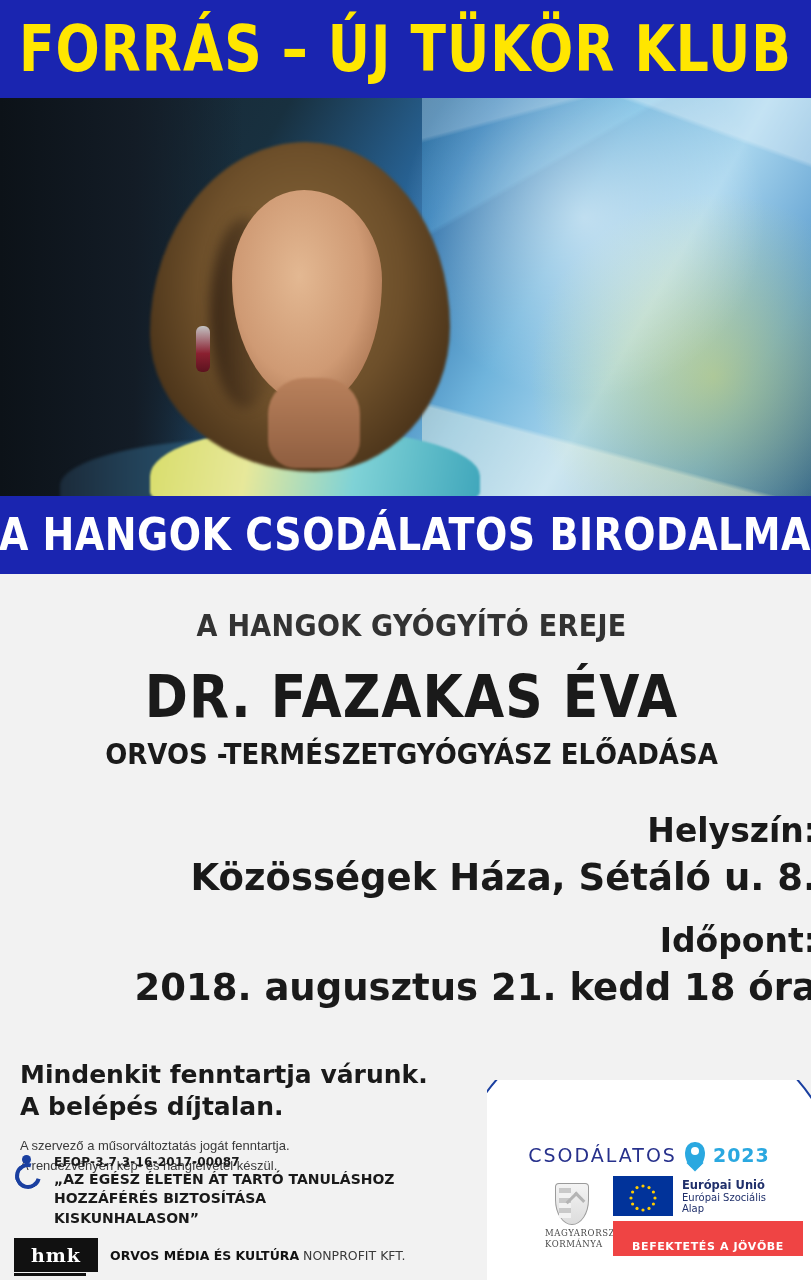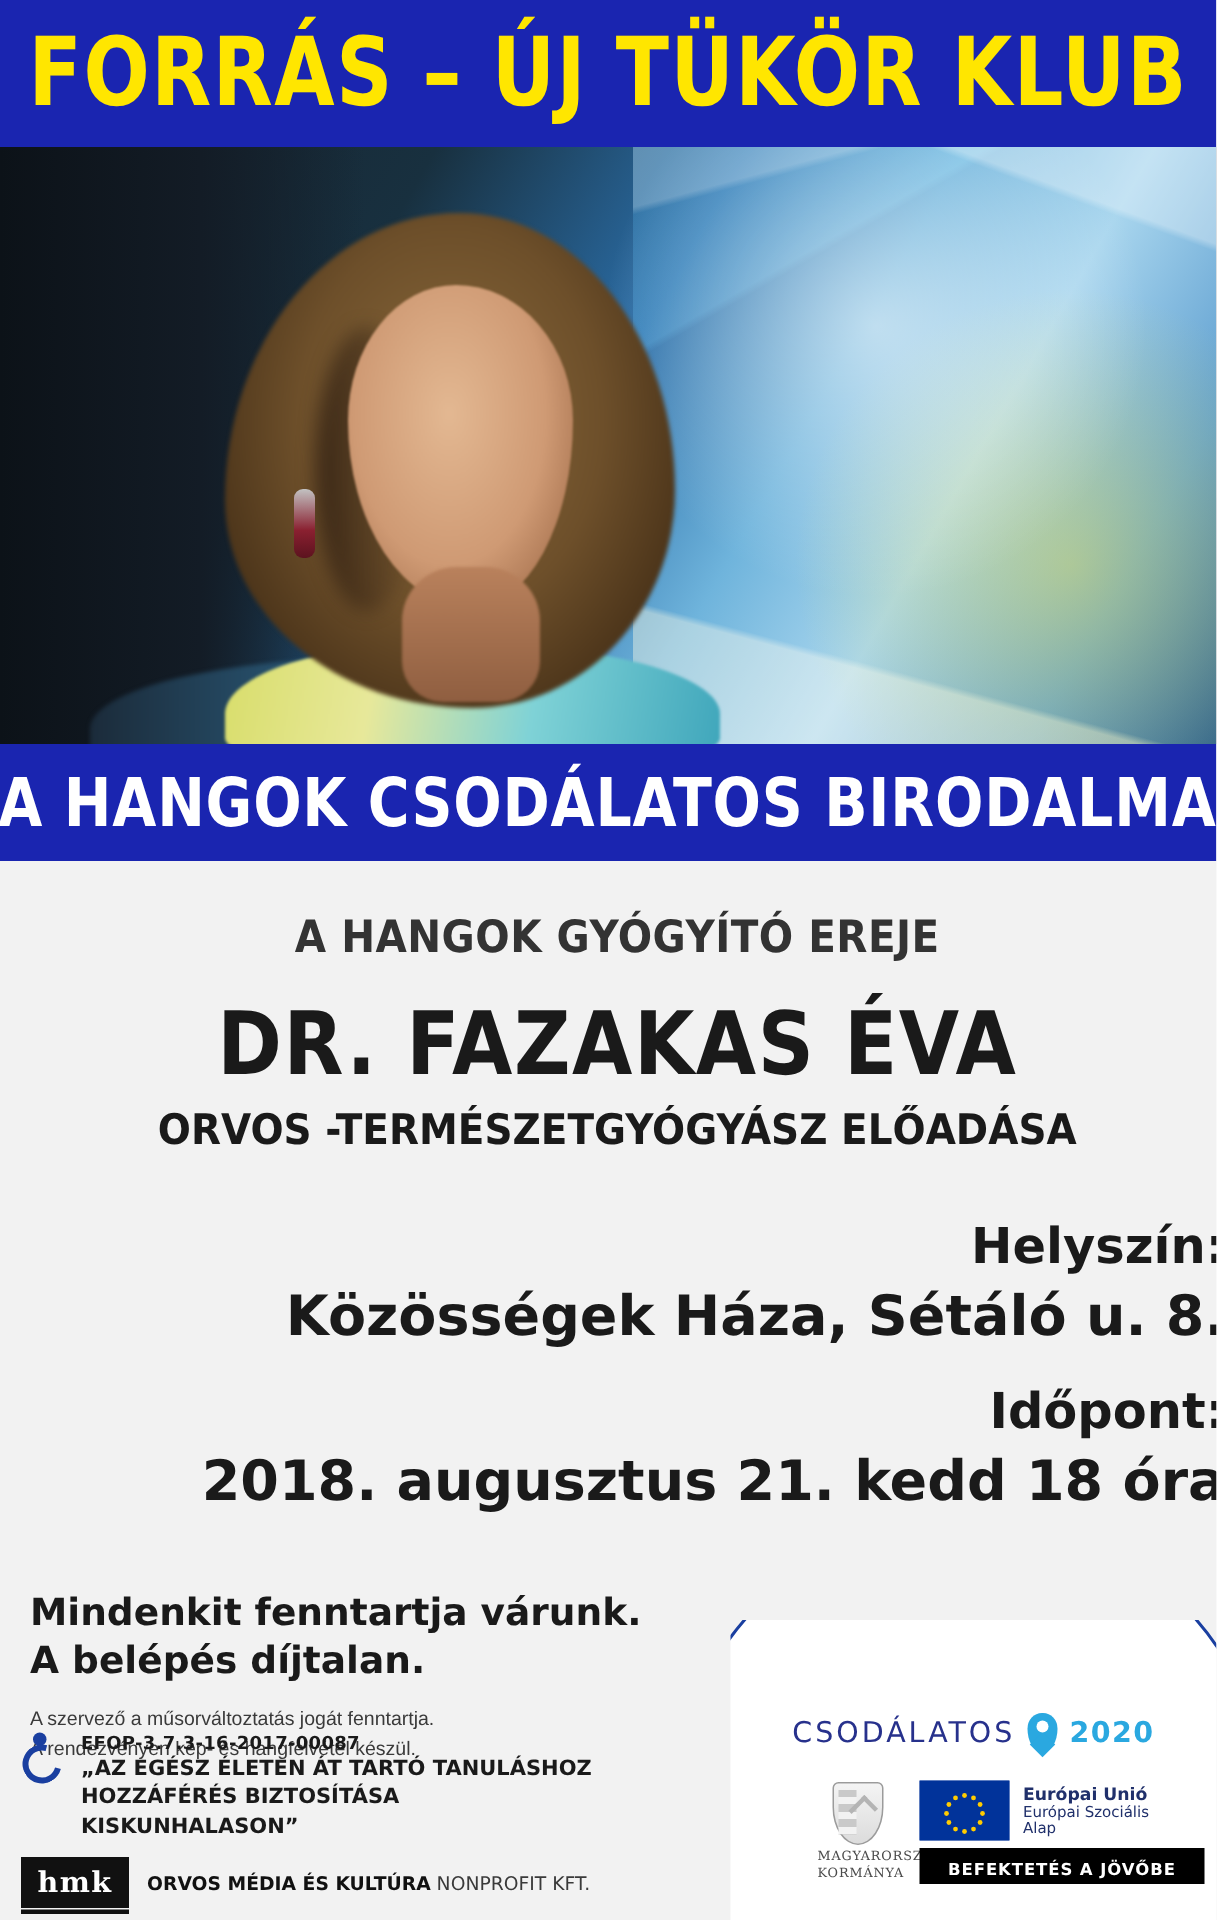--- a/index.html
+++ b/index.html
@@ -282,26 +282,26 @@
   .eu-labels { font-family: "DejaVu Sans", sans-serif; color: #20306b; }
   .eu-l1 { font-size: 11.5px; font-weight: bold; }
   .eu-l2 { font-size: 10px; }
   .eu-l3 { font-size: 10px; }
   .eu-flag {
     width: 60px; height: 40px; background: #01339a;
     position: relative; flex: none;
   }
   .eu-bar {
     margin-top: 5px;
-    background: #000000; color: #ffffff;
+    background: #ef4444; color: #ffffff;
     font-family: "DejaVu Sans", sans-serif;
     font-weight: bold; font-size: 11px;
     letter-spacing: .6px;
     text-align: center;
-    padding: 8px 0 3px;
+    padding: 19px 0 3px;
   }
 
   
   .proj {
     position: absolute; left: 8px; bottom: 52px;
     display: flex; align-items: flex-start; gap: 10px;
     width: 470px;
   }
   .proj-logo {
     width: 30px; height: 34px; flex: none;
@@ -321,21 +321,21 @@
   }
   .proj-text { color: #1a1a1a; font-family: "DejaVu Sans", sans-serif; }
   .proj-id { font-size: 12px; font-weight: bold; letter-spacing: .2px; }
   .proj-desc { font-size: 14px; font-weight: bold; line-height: 1.35; margin-top: 1px; }
 
   .hmk {
     position: absolute; left: 8px; bottom: 8px;
     display: flex; align-items: center; gap: 12px;
   }
   .hmk-logo {
-    width: 72px; height: 34px;
+    width: 84px; height: 34px;
     background: #111111;
     position: relative;
     display: flex; align-items: center; justify-content: center;
   }
   .hmk-logo span {
     color: #ffffff; font-family: "DejaVu Serif", serif;
     font-size: 19px; font-weight: bold; letter-spacing: 1px;
   }
   .hmk-logo::after {
     content: ""; position: absolute; left: 0; bottom: -4px;
@@ -394,21 +394,21 @@
       <div>A rendezvényen kép- és hangfelvétel készül.</div>
     </div>
 
     <div class="arc">
       <div class="arc-inner"></div>
     </div>
 
     <div class="szech">
       <span class="szech-text">CSODÁLATOS</span>
       <span class="szech-pin"></span>
-      <span class="szech-2020">2020</span>
+      <span class="szech-2020">2023</span>
     </div>
 
     <div class="eu-row">
       <div class="hu-coat">
         <div class="crest"></div>
         <div class="hu-coat-text">
           <div>MAGYARORSZÁG</div>
           <div>KORMÁNYA</div>
         </div>
       </div>

